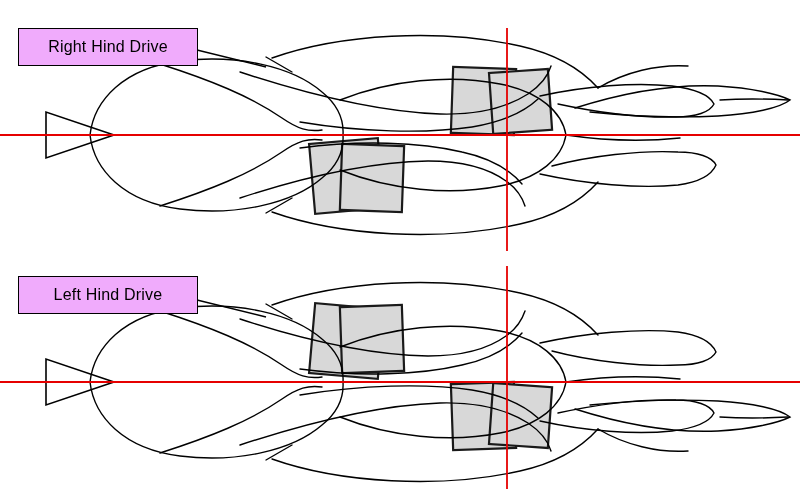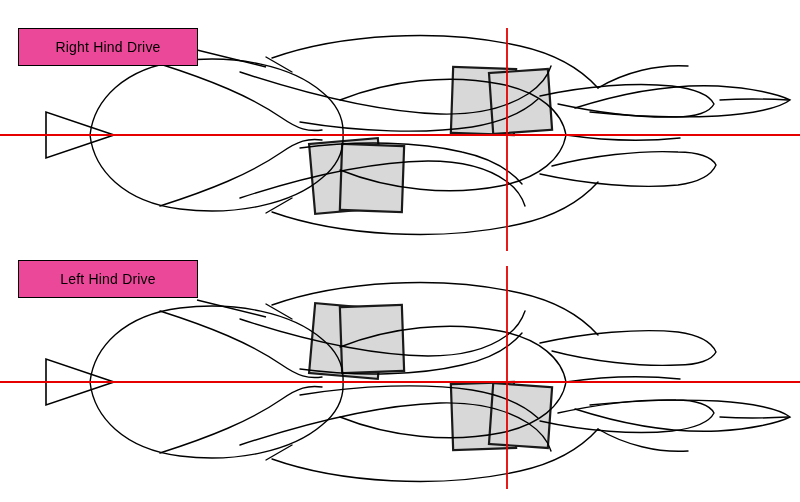--- a/index.html
+++ b/index.html
@@ -8,30 +8,30 @@
     width:800px; height:502px;
     background:#ffffff;
     overflow:hidden;
     font-family:"Liberation Sans", sans-serif;
   }
   .stage svg { position:absolute; left:0; top:0; }
   .label-box {
     position:absolute;
     left:18px;
     width:180px; height:38px;
-    background:#ec4899;
+    background:#f0abfc;
     border:1.6px solid #000000;
     display:flex; align-items:center; justify-content:center;
-    font-size:14px; color:#000000;
+    font-size:16px; color:#000000;
     z-index:2;
     box-sizing:border-box;
     letter-spacing:0.2px;
   }
   .label-box.top { top:28px; }
-  .label-box.bottom { top:260px; }
+  .label-box.bottom { top:276px; }
 
   .outline   { stroke:#000000; stroke-width:1.4; fill:none; stroke-linecap:round; }
   .hoofbox   { fill:#d8d8d8; stroke:#1a1a1a; stroke-width:2.2; }
   .refline   { stroke:#e60000; stroke-width:1.8; fill:none; }
   .leader    { stroke:#000000; stroke-width:1.4; }
   .tail      { fill:#ffffff; stroke:#000000; stroke-width:1.6; }
 </style>
 </head>
 <body>
 

